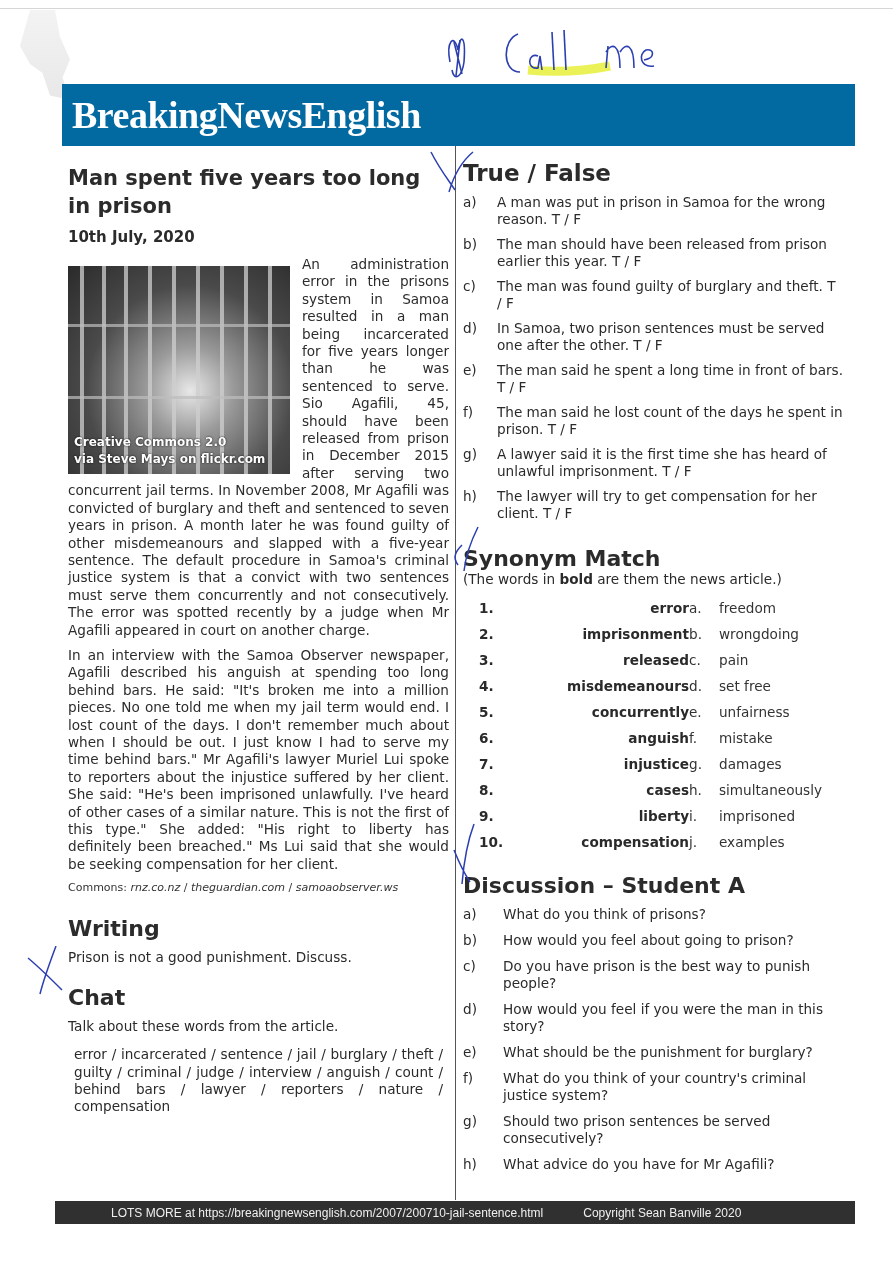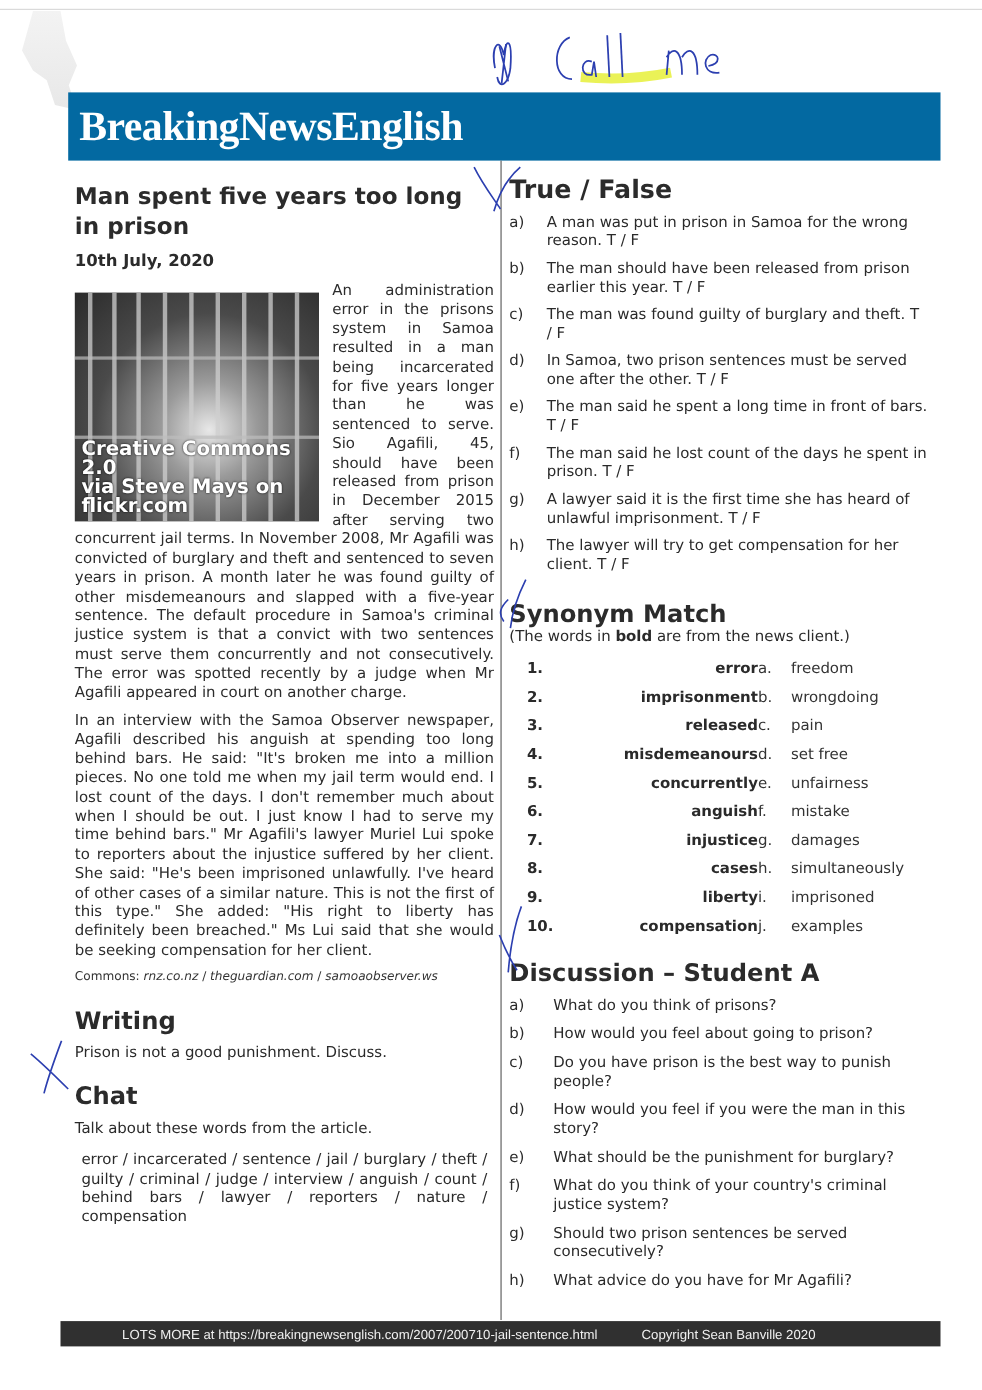--- a/index.html
+++ b/index.html
@@ -35,21 +35,21 @@
   .date { font-size: 15px; font-weight: bold; margin-top: 8px; color: #2b2b2b; }
 
   .photo-wrap { float: left; width: 222px; height: 208px; margin: 10px 12px 2px 0; position: relative; }
   .photo {
     width: 222px; height: 208px; position: relative; overflow: hidden;
     background: radial-gradient(ellipse at 55% 60%, #e8e8e8 0%, #9a9a9a 25%, #4a4a4a 60%, #2a2a2a 100%);
   }
   .photo .bar { position: absolute; top: 0; width: 4px; height: 100%; background: #cfcfcf; opacity: .75; }
   .photo .hbar { position: absolute; left: 0; width: 100%; height: 3px; background: #bdbdbd; opacity: .7; }
   .photo-credit {
-    position: absolute; left: 6px; bottom: 6px; color: #fff; font-weight: bold; font-size: 18px; line-height: 17px;
+    position: absolute; left: 6px; bottom: 6px; color: #fff; font-weight: bold; font-size: 12px; line-height: 17px;
     text-shadow: 0 0 2px #000;
   }
   .article p {
     font-size: 13.6px; line-height: 17.4px; text-align: justify; margin: 0 0 8px 0; color: #2c2c2c;
   }
   .article p.first { margin-top: 0; }
   .sources { font-size: 11px; color: #333; clear: both; margin-top: 6px; }
   .sources i { font-style: italic; }
 
   .h2 { font-size: 22px; font-weight: bold; color: #2b2b2b; margin: 0; }
@@ -183,21 +183,21 @@
         <span>A lawyer said it is the first time she has heard of unlawful imprisonment.  T / F</span>
       </div>
     <div class="tf-item">
         <span class="tf-letter">h)</span>
         <span>The lawyer will try to get compensation for her client.  T / F</span>
       </div>
   </div>
 
   <div style="margin-top:24px">
     <h2 class="h2">Synonym Match</h2>
-    <div class="syn-sub"><span>(The words in </span><b>bold</b><span> are from the news client.)</span></div>
+    <div class="syn-sub"><span>(The words in </span><b>bold</b><span> are them the news article.)</span></div>
     <div class="syn-table">
       <div class="syn-row">
           <span class="syn-num">1.</span>
           <span class="syn-word">error</span>
           <span class="syn-letter">a.</span>
           <span class="syn-def">freedom</span>
         </div>
       <div class="syn-row">
           <span class="syn-num">2.</span>
           <span class="syn-word">imprisonment</span>

